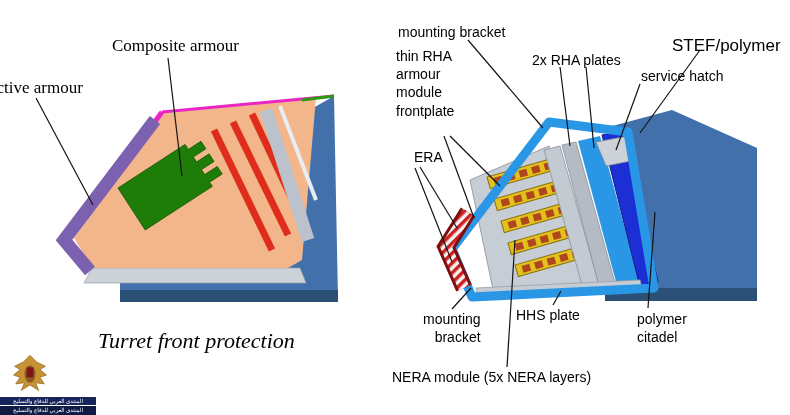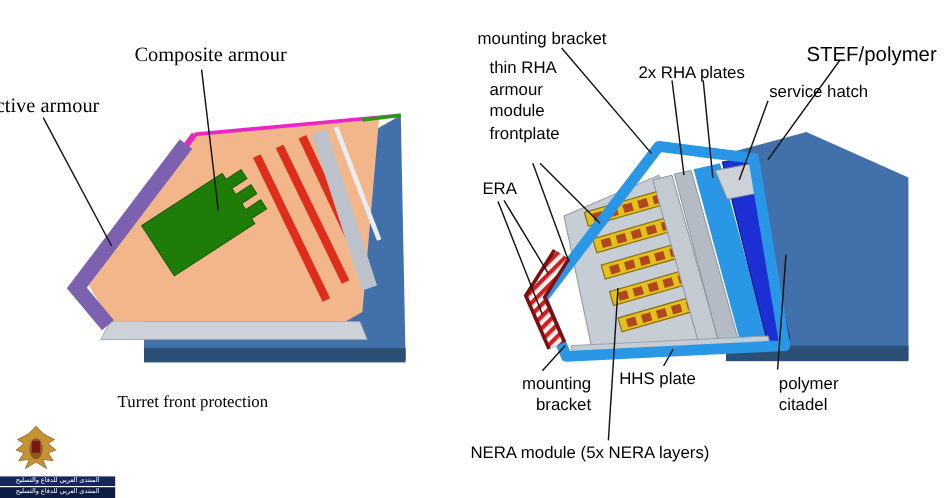--- a/index.html
+++ b/index.html
@@ -5,22 +5,22 @@
   html,body{margin:0;padding:0;}
   body{
     width:790px;height:415px;position:relative;overflow:hidden;
     background:#ffffff;
     font-family:"Liberation Sans", sans-serif;
   }
   svg.canvas{position:absolute;left:0;top:0;}
   .label{position:absolute;color:#000;}
   .sans{font-family:"Liberation Sans", sans-serif;font-size:14px;line-height:1.3;}
   .serif{font-family:"Liberation Serif", serif;font-size:17px;}
-  .caption{font-family:"Liberation Serif", serif;font-size:14px;}
-  .pre{white-space:pre-line;margin-left:12px;}
+  .caption{font-family:"Liberation Serif", serif;font-size:22px;font-style:italic;}
+  .pre{white-space:pre-line;}
   .wm{position:absolute;left:0;}
   .wm-bar{position:absolute;left:0;width:96px;color:#fff;text-align:center;
           direction:rtl;font-size:5.5px;line-height:8px;overflow:hidden;}
   .wm-bar1{top:397px;height:8px;background:#16265c;}
   .wm-bar2{top:406px;height:9px;background:#0d1b45;}
 </style>
 </head>
 <body>
 
 <svg class="canvas" width="790" height="415" viewBox="0 0 790 415">
@@ -116,21 +116,21 @@
 armour
 module
 frontplate</div>
 
 <div class="label sans" style="left:532px;top:51px;">2x RHA plates</div>
 
 <div class="label sans" style="left:672px;top:35px;font-size:17px;">STEF/polymer</div>
 
 <div class="label sans" style="left:597px;top:67px;margin-left:44px;">service hatch</div>
 
-<div class="label sans" style="left:402px;top:148px;">ERA</div>
+<div class="label sans" style="left:414px;top:148px;">ERA</div>
 
 <div class="label sans pre" style="left:423px;top:310px;text-align:right;">mounting
 bracket</div>
 
 <div class="label sans" style="left:516px;top:306px;">HHS plate</div>
 
 <div class="label sans pre" style="left:637px;top:310px;">polymer
 citadel</div>
 
 <div class="label sans" style="left:392px;top:368px;">NERA module (5x NERA layers)</div>

